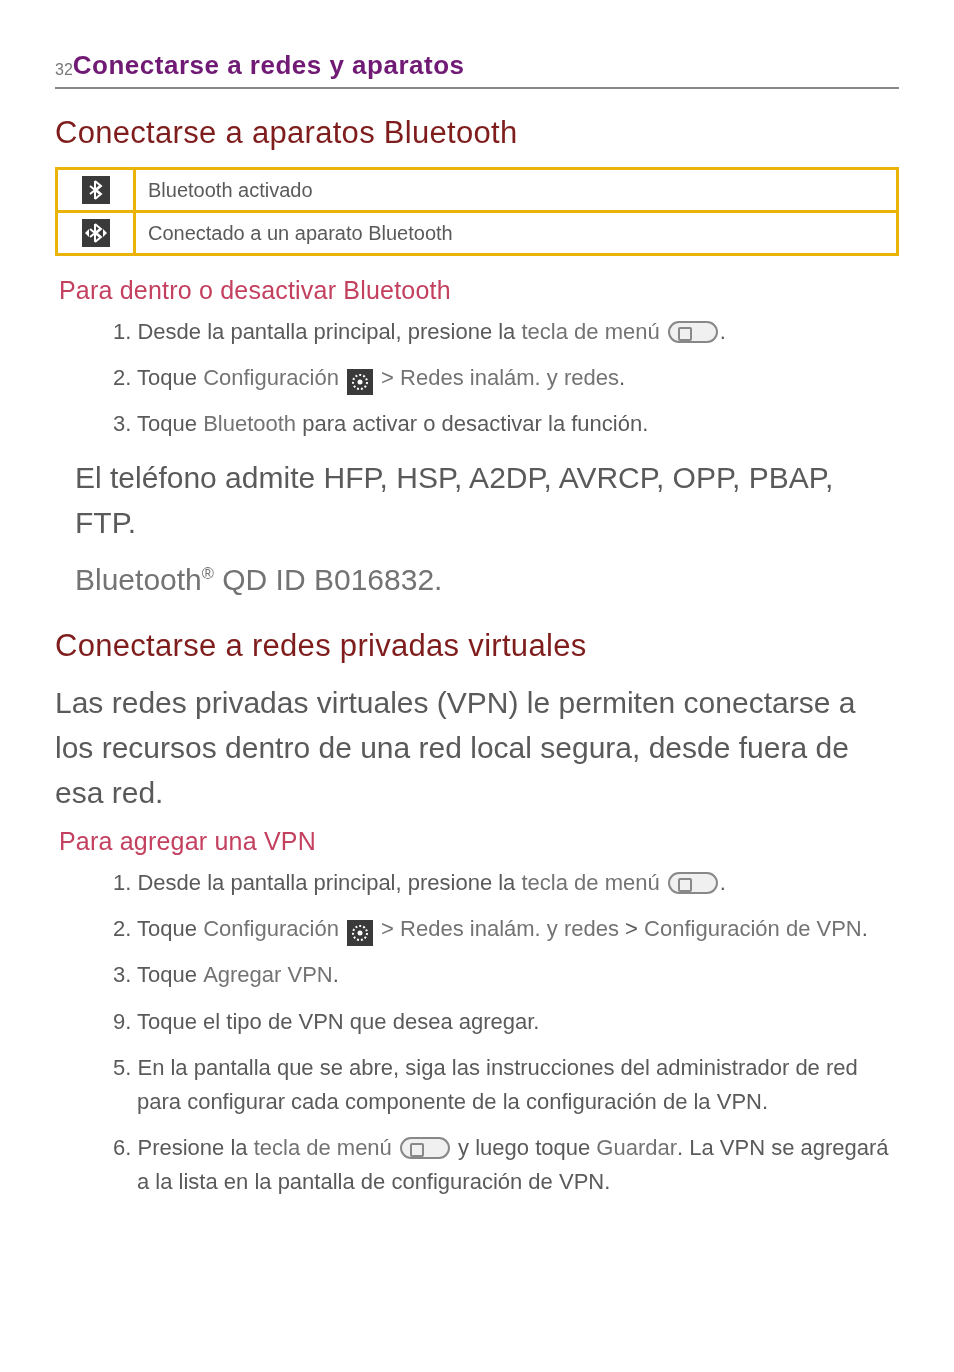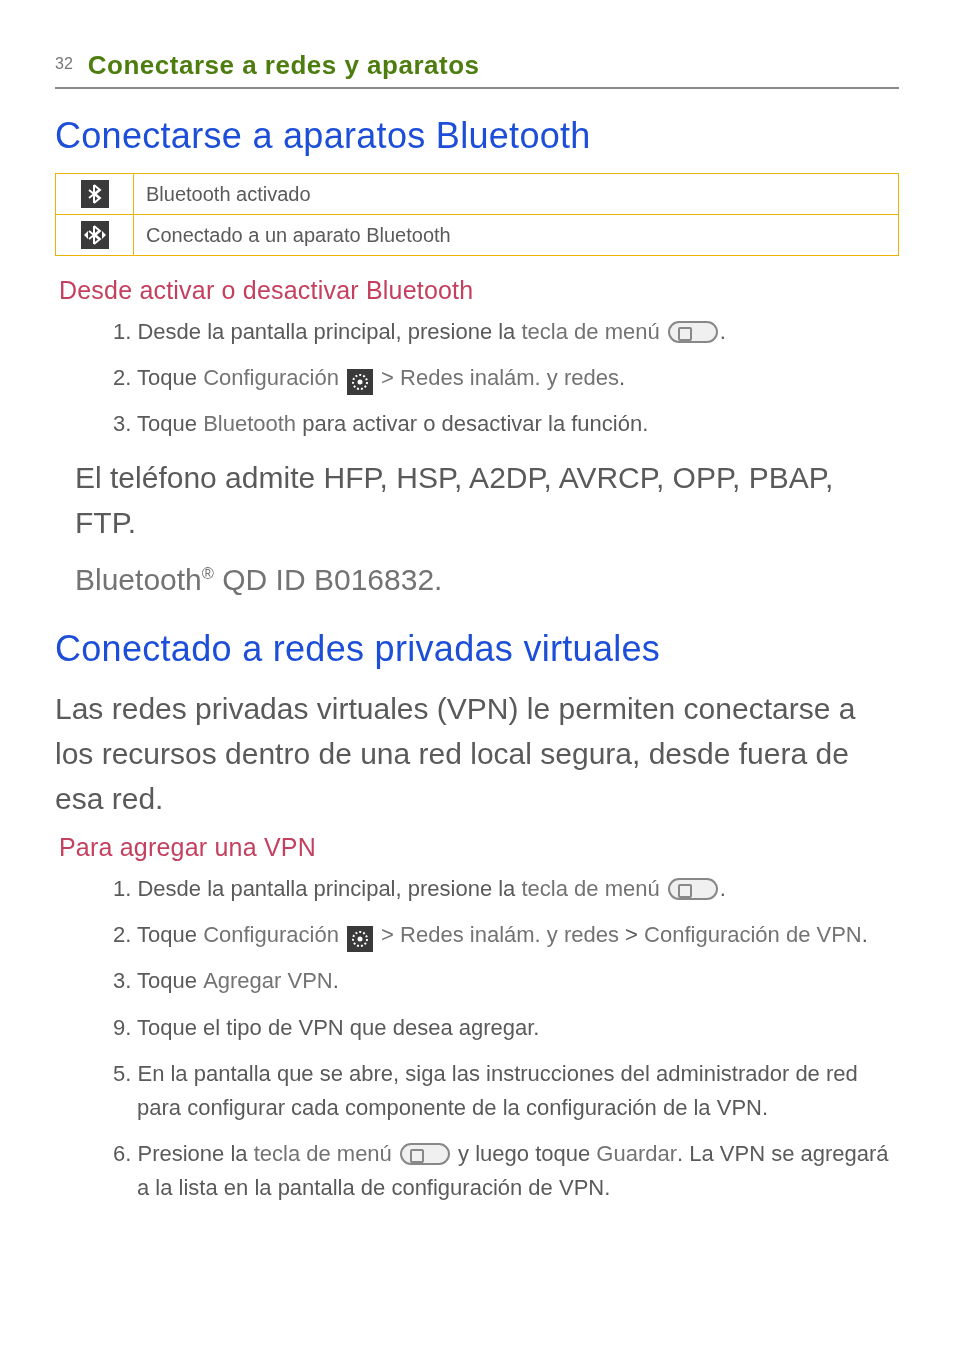--- a/index.html
+++ b/index.html
@@ -1,23 +1,23 @@
 <!DOCTYPE html>
 <html><head>
 <meta charset="utf-8">
 <style>
   * { box-sizing: border-box; margin: 0; padding: 0; }
   body { background: #fff; font-family: "Helvetica Neue", Helvetica, Arial, sans-serif; color: #5a5a5a; width: 954px; padding: 50px 55px 40px 55px; font-weight: 300; }
-  .header-row { display: flex; align-items: center; gap: 15px; margin-bottom: 6px; }
+  .header-row { display: flex; align-items: flex-end; margin-bottom: 6px; }
   .page-num { font-size: 16px; color: #777; position: relative; top: -2px; }
-  .section-title { font-size: 26px; font-weight: 700; color: #4d7c0f; letter-spacing: .5px; }
+  .section-title { font-size: 26px; font-weight: 700; color: #701a75; letter-spacing: .5px; }
   .hr { border: none; border-top: 2px solid #888; margin-bottom: 26px; }
-  .h1 { color: #1d4ed8; font-size: 36px; font-weight: 400; margin: 20px 0 16px 0; letter-spacing: .3px; }
+  .h1 { color: #7f1d1d; font-size: 31px; font-weight: 400; margin: 20px 0 16px 0; letter-spacing: .3px; }
   .tbl { width: 100%; border-collapse: collapse; margin-bottom: 20px; }
-  .tbl td { border: 1px solid #eab308; padding: 8px 12px; font-size: 20px; vertical-align: middle; }
+  .tbl td { border: 3px solid #eab308; padding: 8px 12px; font-size: 20px; vertical-align: middle; }
   .tbl td.ic { width: 78px; text-align: center; padding: 6px; }
   .h2 { color: #c4405f; font-size: 25px; font-weight: 400; margin: 8px 0 10px 4px; letter-spacing: .2px; }
   .ol { list-style: none; padding-left: 82px; margin-bottom: 14px; }
   .ol > li { font-size: 22px; line-height: 1.55; margin-bottom: 12px; position: relative; padding-left: 0; text-indent: -24px; }
   .para { font-size: 30px; line-height: 1.5; margin: 6px 0 12px 20px; }
   .para.bold-reg { font-weight: 400; }
   .b { font-weight: 500; color: #737373; }
   .sup { font-size: .55em; vertical-align: super; }
   .bt-on { display:inline-flex; width:28px; height:28px; background:#3a3a3a; align-items:center; justify-content:center; vertical-align:middle; }
   .bt-con { display:inline-flex; width:28px; height:28px; background:#3a3a3a; align-items:center; justify-content:center; vertical-align:middle; }
@@ -57,21 +57,21 @@
               <polygon points="0,10 4,6 4,14" fill="#fff"></polygon>
               <polygon points="22,10 18,6 18,14" fill="#fff"></polygon>
             </svg>
       </span>
     </td>
     <td>Conectado a un aparato Bluetooth</td>
   </tr>
 </tbody>
   </table>
 
-<h2 class="h2">Desde activar o desactivar Bluetooth</h2>
+<h2 class="h2">Para dentro o desactivar Bluetooth</h2>
 
 <ol class="ol">
   <li>
     <span>1. Desde la pantalla principal, presione la </span><span class="b">tecla de menú</span> <span class="menukey"></span><span>.</span>
   </li>
   <li>
     <span>2. Toque </span><span class="b">Configuración</span> <span class="gear">
         <svg width="18" height="18" viewBox="0 0 18 18">
           <circle cx="9" cy="9" r="7" fill="none" stroke="#fff" stroke-width="2" stroke-dasharray="2 2"></circle>
           <circle cx="9" cy="9" r="2.5" fill="#fff"></circle>
@@ -81,21 +81,21 @@
   <li>
     <span>3. Toque </span><span class="b">Bluetooth</span><span> para activar o desactivar la función.</span>
   </li>
 </ol>
 
 <p class="para">El teléfono admite HFP, HSP, A2DP, AVRCP, OPP, PBAP, FTP.</p>
 <p class="para bold-reg">
   <span class="b">Bluetooth</span><span class="sup b">®</span><span class="b"> QD ID B016832.</span>
 </p>
 
-<h1 class="h1" style="margin-top:26px">Conectado a redes privadas virtuales</h1>
+<h1 class="h1" style="margin-top:26px">Conectarse a redes privadas virtuales</h1>
 
 <p class="para" style="margin-left:0">Las redes privadas virtuales (VPN) le permiten conectarse a los recursos dentro de una red local segura, desde fuera de esa red.</p>
 
 <h2 class="h2" style="margin-top:6px">Para agregar una VPN</h2>
 
 <ol class="ol">
   <li>
     <span>1. Desde la pantalla principal, presione la </span><span class="b">tecla de menú</span> <span class="menukey"></span><span>.</span>
   </li>
   <li>

